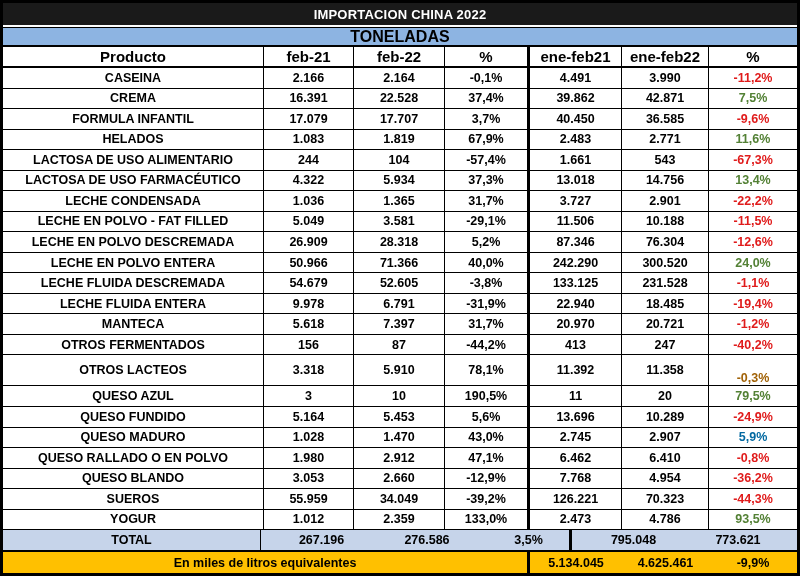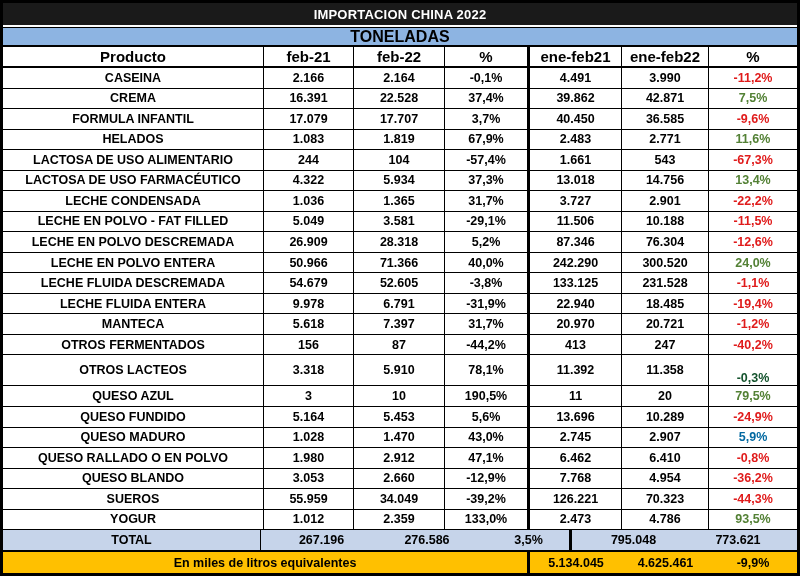--- a/index.html
+++ b/index.html
@@ -209,21 +209,21 @@
         <div class="cell c6">247</div>
         <div class="cell c7" style="color: rgb(224, 27, 27);">-40,2%</div>
       </div>
       <div class="row">
         <div class="cell c1">OTROS LACTEOS</div>
         <div class="cell c2">3.318</div>
         <div class="cell c3">5.910</div>
         <div class="cell c4">78,1%</div>
         <div class="cell c5">11.392</div>
         <div class="cell c6">11.358</div>
-        <div class="cell c7" style="color: #14532d; margin-top: 16px;">-0,3%</div>
+        <div class="cell c7" style="color: #a16207; margin-top: 16px;">-0,3%</div>
       </div>
       <div class="row">
         <div class="cell c1">QUESO AZUL</div>
         <div class="cell c2">3</div>
         <div class="cell c3">10</div>
         <div class="cell c4">190,5%</div>
         <div class="cell c5">11</div>
         <div class="cell c6">20</div>
         <div class="cell c7" style="color: rgb(83, 129, 53);">79,5%</div>
       </div>

